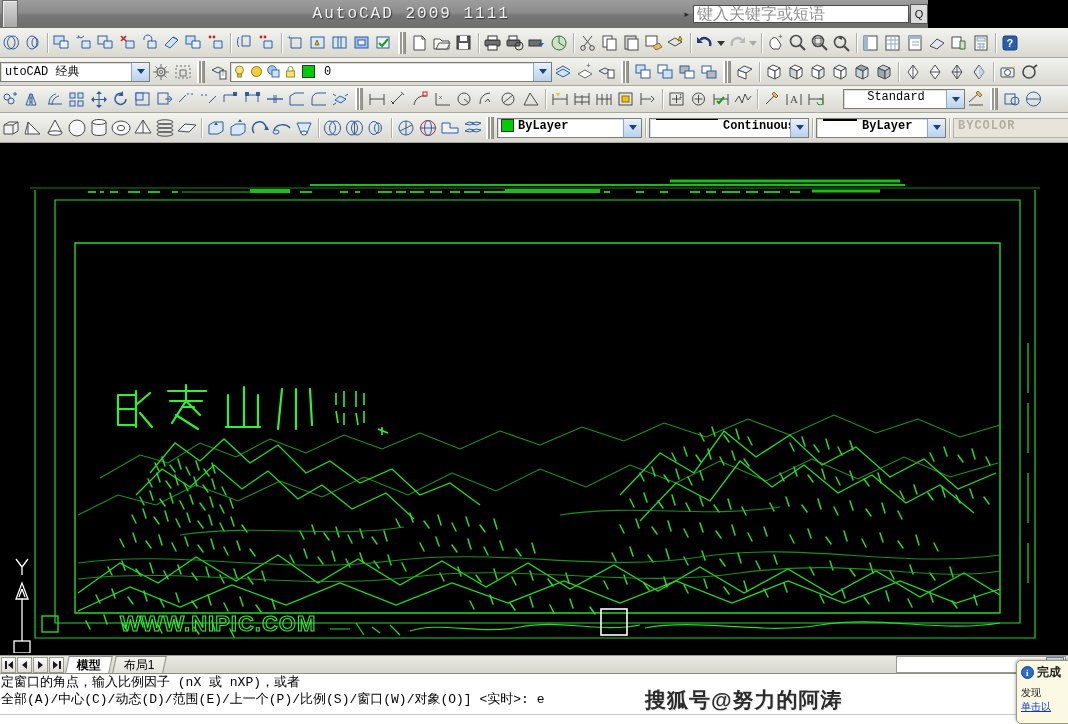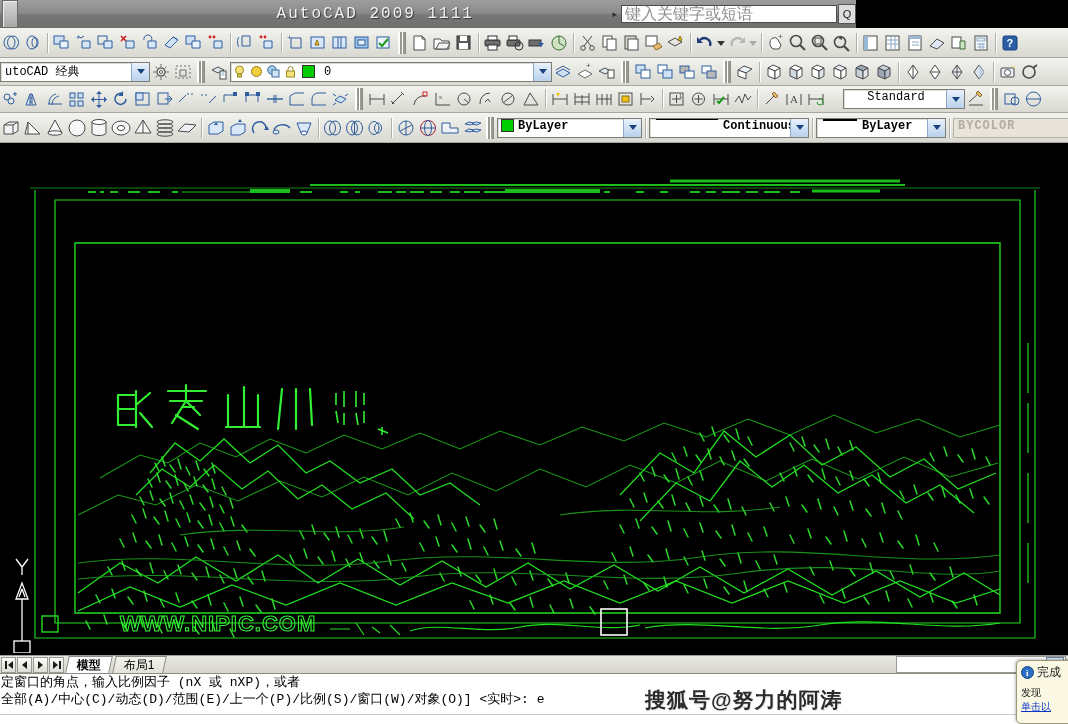--- a/index.html
+++ b/index.html
@@ -1,21 +1,21 @@
 <!DOCTYPE html>
 <html><head>
 <meta charset="utf-8">
 <style>
   html,body{margin:0;padding:0;background:#000;}
   body{width:1068px;height:724px;overflow:hidden;
        font-family:"Liberation Sans","DejaVu Sans",sans-serif;font-size:12px;}
   #app{position:relative;width:1068px;height:724px;overflow:hidden;background:#000;}
 
   
-  .titlebar{position:absolute;left:0;top:0;width:856px;height:28px;
+  .titlebar{position:absolute;left:0;top:0;width:928px;height:28px;
     background:linear-gradient(180deg,#9d9d9d 0%,#8c8c8c 45%,#777 55%,#6e6e6e 100%);
     display:flex;align-items:center;}
   .tb-left-grip{width:14px;height:26px;margin-left:2px;
     background:linear-gradient(180deg,#d8d8d8,#a8a8a8);border:1px solid #6a6a6a;
     box-shadow:inset 1px 1px 0 #efefef;}
   .tb-title{flex:1;text-align:center;color:#f2f2f2;font-size:16px;letter-spacing:2px;
     font-family:"Liberation Mono","DejaVu Sans Mono",monospace;
     text-shadow:1px 1px 1px rgba(0,0,0,.55);padding-left:120px;}
   .tb-arrow{color:#2b2b2b;font-size:9px;margin-right:4px;}
   .tb-search{width:216px;height:18px;background:#fff;border:1px solid #4d4d4d;
@@ -112,21 +112,21 @@
   .watermark{position:absolute;left:645px;top:686px;font-size:21px;font-weight:bold;
     color:#2b2b2b;letter-spacing:1px;white-space:nowrap;
     text-shadow:0 0 1px #fff, 1px 1px 0 #e6e6e6;}
 
   
   .balloon{position:absolute;left:1016px;top:660px;width:60px;height:64px;
     background:#fbf9e4;border:1px solid #9a9a7a;border-radius:5px 5px 5px 5px;
     box-shadow:-1px -1px 3px rgba(0,0,0,.25);overflow:hidden;padding:3px 4px;
     box-sizing:border-box;}
   .b-head{display:flex;align-items:center;gap:3px;}
-  .b-title{font-size:12px;font-weight:normal;color:#1d1d1d;white-space:nowrap;}
+  .b-title{font-size:12px;font-weight:bold;color:#1d1d1d;white-space:nowrap;}
   .b-body{font-size:10px;color:#1d1d1d;margin-top:5px;white-space:nowrap;}
   .b-link{font-size:10px;color:#0a36c6;text-decoration:underline;white-space:nowrap;}
 </style>
 </head>
 <body>
 
 <div id="app">
 
   <div class="titlebar">
     <div class="tb-left-grip"></div>

